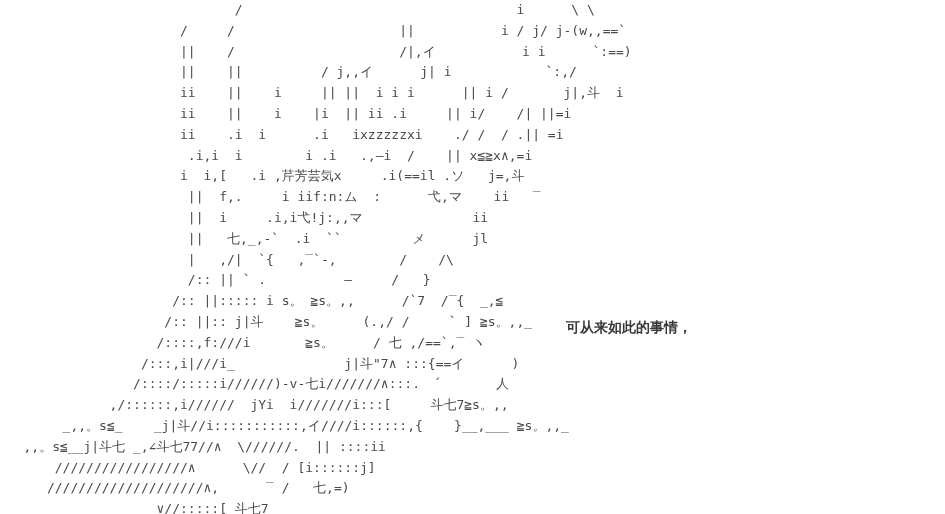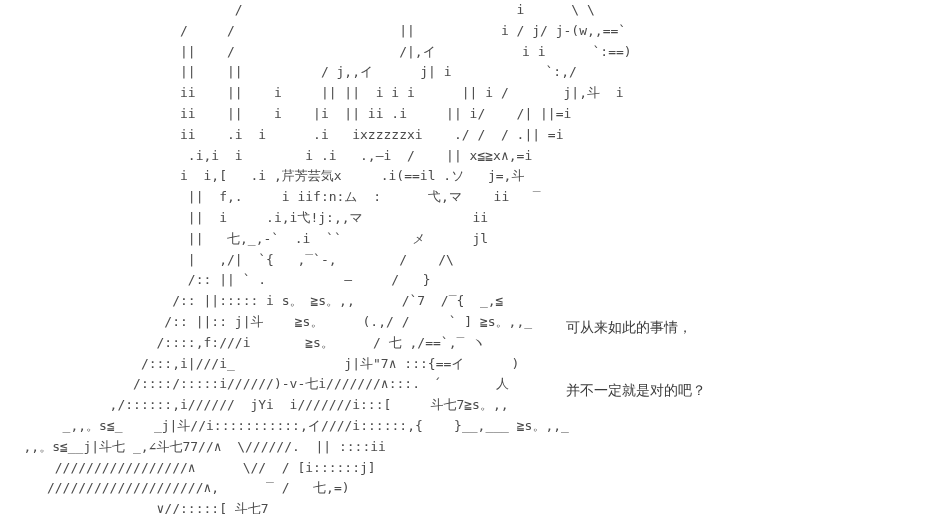--- a/index.html
+++ b/index.html
@@ -42,21 +42,21 @@
     position: absolute;
     left: 566px;
     top: 212px;
     width: 370px;
     font-family: "DejaVu Sans", "Liberation Sans", sans-serif;
     font-size: 14px;
     line-height: 21px;
     color: #3a3a3a;
     white-space: pre;
   }
-  .speech-para { margin: 0 0 21px 0; }
+  .speech-para { margin: 0 0 21px 0; font-weight: bold; }
   .speech-para:last-child { margin-bottom: 0; }
   .speech-line { display: block; white-space: pre; }
 </style>
 </head>
 <body>
 
 <div id="stage" style="background: rgb(255, 255, 255);">
 
   <pre id="aa-art" style="color: rgb(74, 74, 74);">                              /                                   i      \ \
                        /     /                     ||           i / j/ j-(w,,==`
@@ -81,21 +81,20 @@
         _,,。s≦_    _j|斗//i:::::::::::,イ////i::::::,{    }__,___ ≧s。,,_
    ,,。s≦__j|斗七 _,∠斗七77//∧  \//////.  || ::::ii
        /////////////////∧      \//  / [i::::::j]
       ////////////////////∧,      ‾ /   七,=)
                     ∨//:::::[ 斗七7</pre>
 
   <div id="dialogue" style="color: rgb(58, 58, 58);">
 
     <div class="speech-para">
       <span class="speech-line">可从来如此的事情，</span>
-      <span class="speech-line">并不一定就是对的吧？</span>
     </div>
 
     
 
     
 
   </div>
 
 </div>
 

